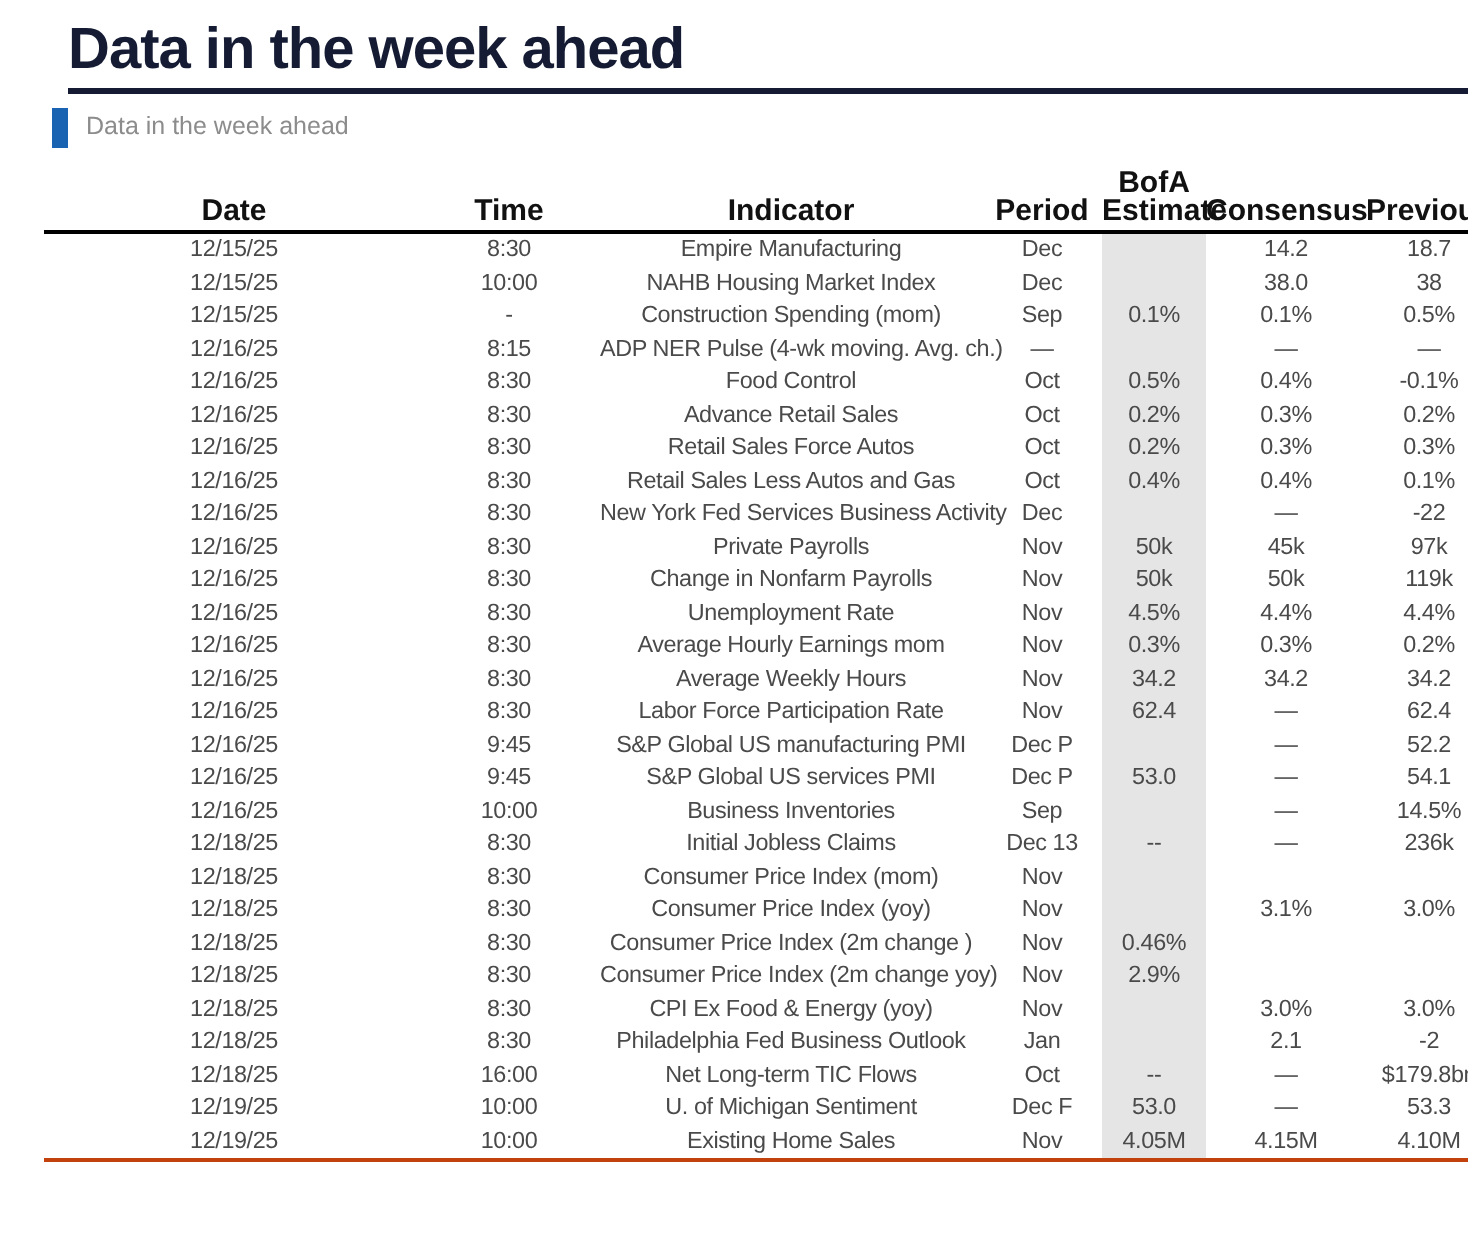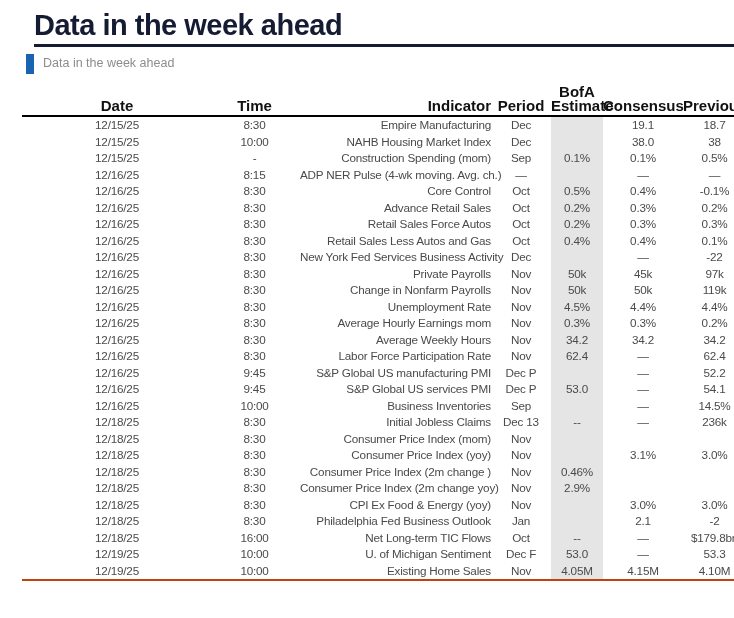--- a/index.html
+++ b/index.html
@@ -64,21 +64,21 @@
   table.data-table td {
     font-size: 11.7px;
     color: #4a4a4a;
     line-height: 16.5px;
     height: 16.5px;
     padding: 0;
     white-space: nowrap;
     letter-spacing: -0.2px;
   }
   .col-date, .col-time, .col-period, .col-estimate, .col-consensus, .col-previous { text-align: center; }
-  .col-indicator { text-align: right; padding-left: 3px !important; overflow: visible; }
+  .col-indicator { text-align: center; padding-left: 3px !important; overflow: visible; }
   th.col-indicator { padding-left: 3px; }
   td.col-estimate { background: #e5e5e5; }
   .estimate-head-top { display: block; text-align: center; }
   .estimate-head-bottom { display: block; text-align: center; }
   tbody { border-bottom: 2px solid #c2410c; }
 </style>
 </head>
 <body>
 
 <div class="page">
@@ -114,21 +114,21 @@
         <th class="col-previous">Previous</th>
       </tr>
     </thead>
     <tbody>
         <tr>
           <td class="col-date">12/15/25</td>
           <td class="col-time">8:30</td>
           <td class="col-indicator">Empire Manufacturing</td>
           <td class="col-period">Dec</td>
           <td class="col-estimate"></td>
-          <td class="col-consensus">19.1</td>
+          <td class="col-consensus">14.2</td>
           <td class="col-previous">18.7</td>
         </tr>
         <tr>
           <td class="col-date">12/15/25</td>
           <td class="col-time">10:00</td>
           <td class="col-indicator">NAHB Housing Market Index</td>
           <td class="col-period">Dec</td>
           <td class="col-estimate"></td>
           <td class="col-consensus">38.0</td>
           <td class="col-previous">38</td>
@@ -147,21 +147,21 @@
           <td class="col-time">8:15</td>
           <td class="col-indicator">ADP NER Pulse (4-wk moving. Avg. ch.)</td>
           <td class="col-period">—</td>
           <td class="col-estimate"></td>
           <td class="col-consensus">—</td>
           <td class="col-previous">—</td>
         </tr>
         <tr>
           <td class="col-date">12/16/25</td>
           <td class="col-time">8:30</td>
-          <td class="col-indicator">Core Control</td>
+          <td class="col-indicator">Food Control</td>
           <td class="col-period">Oct</td>
           <td class="col-estimate">0.5%</td>
           <td class="col-consensus">0.4%</td>
           <td class="col-previous">-0.1%</td>
         </tr>
         <tr>
           <td class="col-date">12/16/25</td>
           <td class="col-time">8:30</td>
           <td class="col-indicator">Advance Retail Sales</td>
           <td class="col-period">Oct</td>

